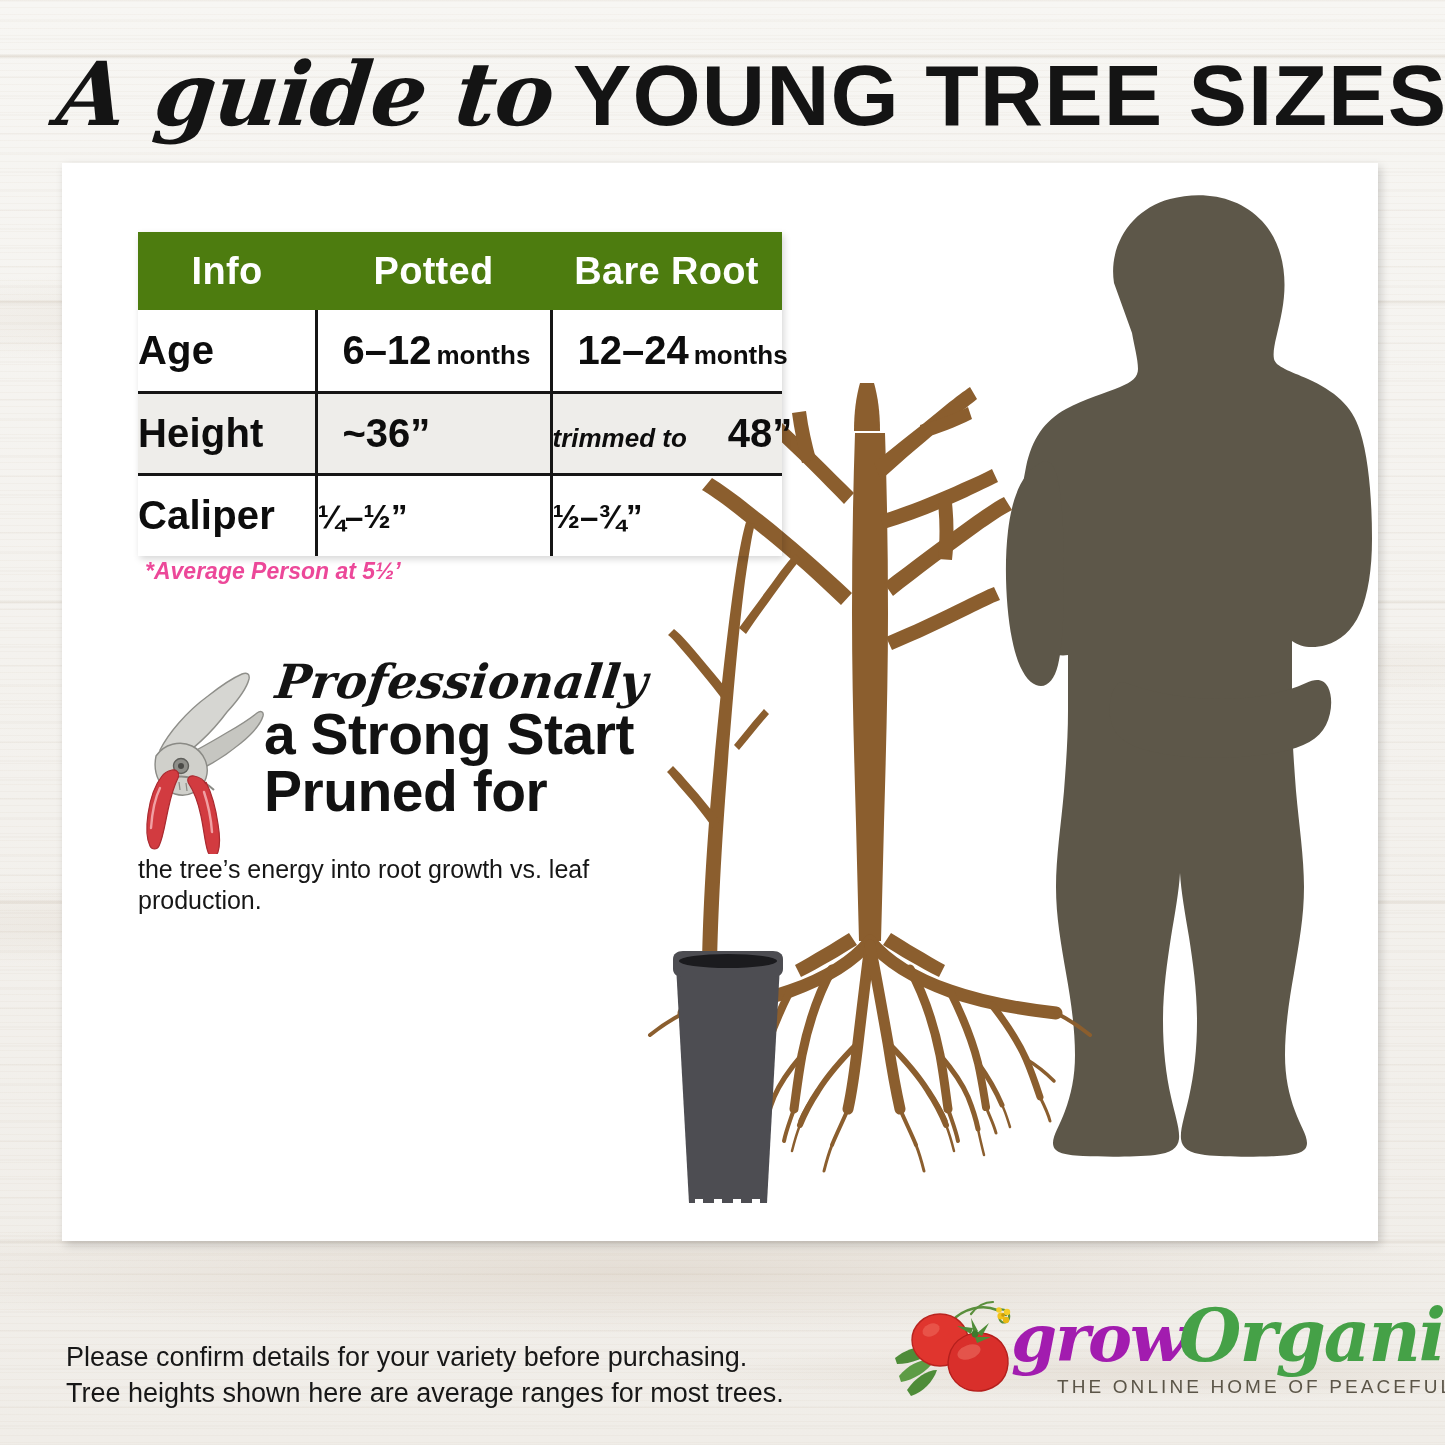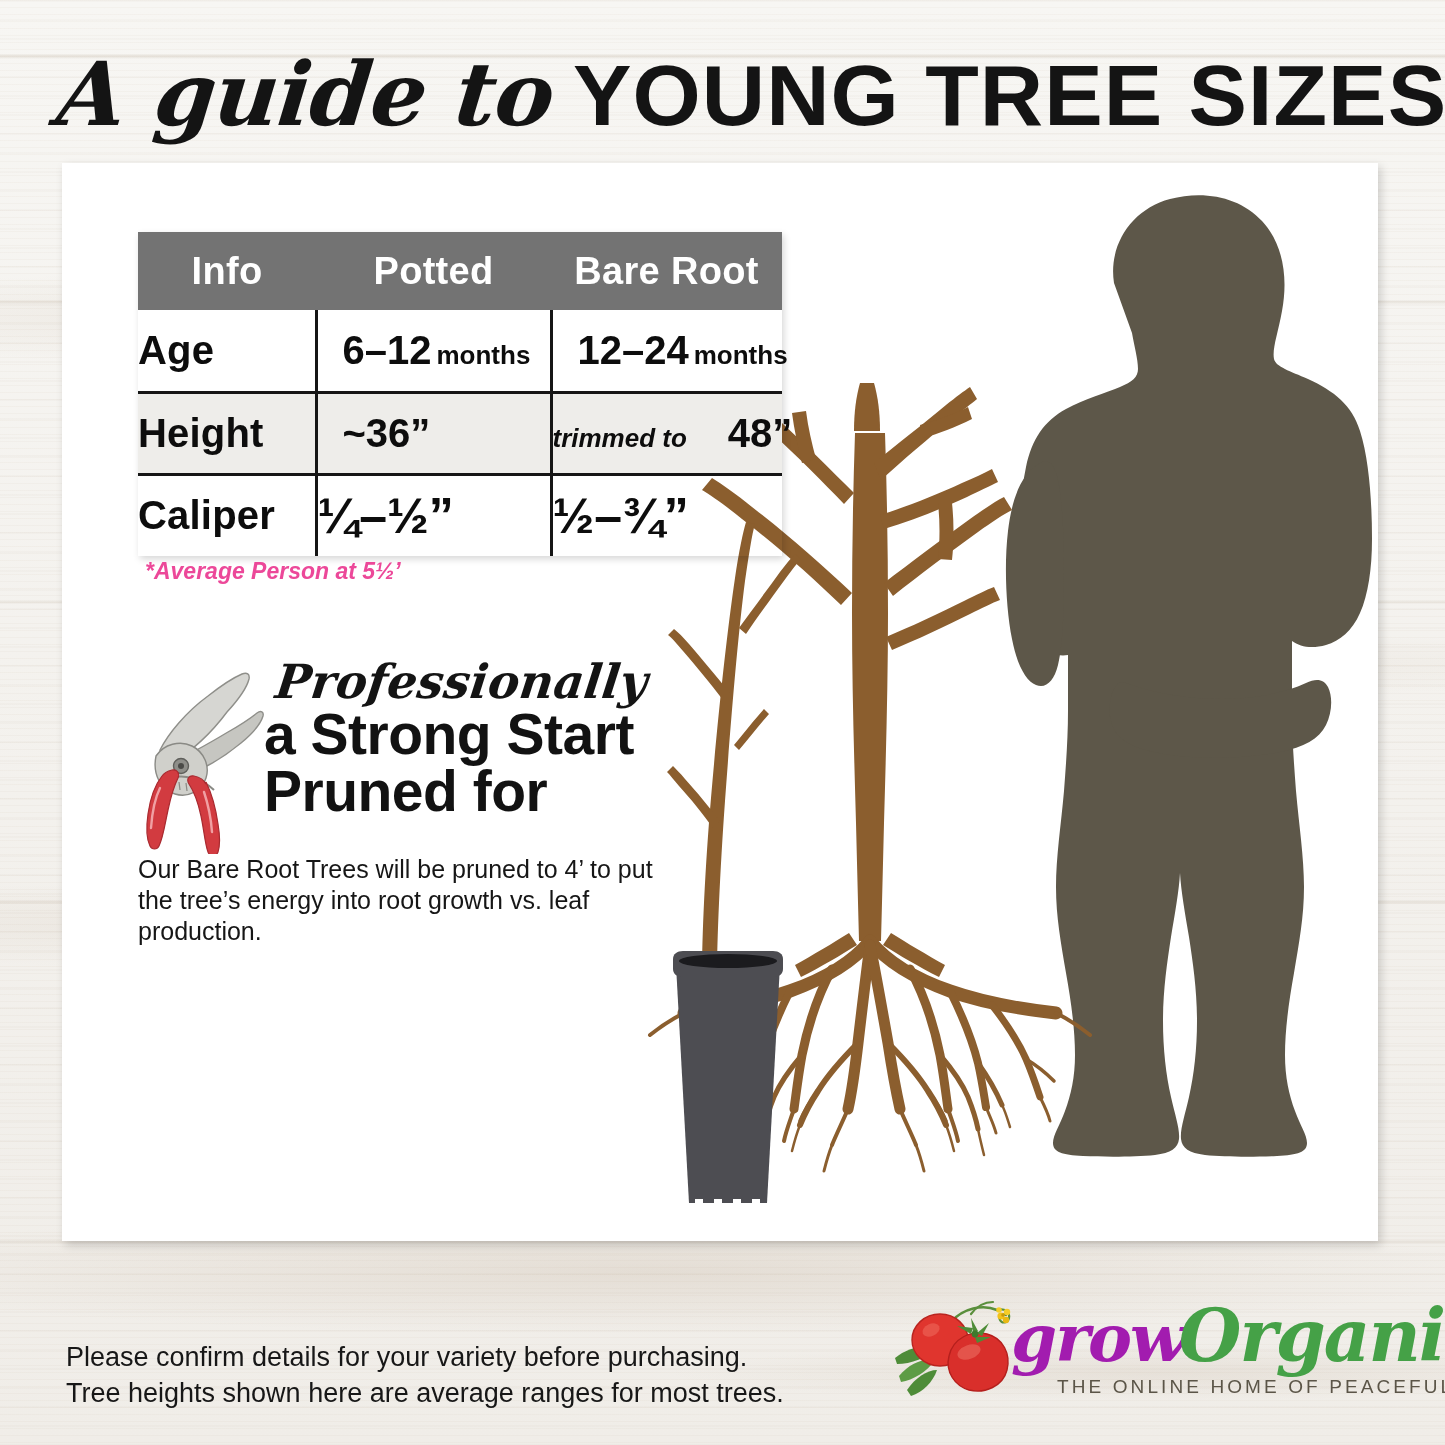--- a/index.html
+++ b/index.html
@@ -100,21 +100,21 @@
   #size-table {
     position: absolute;
     left: 76px;
     top: 69px;
     width: 644px;
     border-collapse: collapse;
     table-layout: fixed;
     box-shadow: 2px 3px 7px rgba(0,0,0,.16);
   }
   #size-table th {
-    background: #737373;
+    background: #4d7c0f;
     color: #ffffff;
     font-family: "Liberation Sans Narrow", "Liberation Sans", sans-serif;
     font-weight: 700;
     font-size: 38px;
     letter-spacing: .3px;
     height: 78px;
     text-align: center;
     border: none;
     vertical-align: middle;
   }
@@ -141,21 +141,21 @@
     letter-spacing: .2px;
   }
   .cell-val {
     font-weight: 700;
     font-size: 37px;
     white-space: nowrap;
   }
   .cell-val .big { font-size: 40px; margin-left: 25px; }
   .cell-val .unit { font-size: 26px; font-weight: 700; margin-left: 5px; }
   .cell-val .ital { font-style: italic; font-size: 26px; margin-right: 16px; }
-  .cell-val .frac { font-size: 50px; }
+  .cell-val .frac { font-size: 33px; }
 
   
   #table-note {
     position: absolute;
     left: 83px;
     top: 395px;
     font-family: "Liberation Sans", sans-serif;
     font-style: italic;
     font-weight: 700;
     font-size: 23px;
@@ -562,21 +562,20 @@
       <path fill="none" stroke="#f0a0a3" stroke-width="2.4" stroke-linecap="round" d="M66,128 C70,140 73,154 74,168"></path>
     </svg>
 
     <div id="pruned-text">
       <span id="pruned-script">Professionally</span>
       <span class="pruned-bold">a Strong Start</span>
       <span class="pruned-bold">Pruned for</span>
     </div>
 
     <div id="pruned-body">
-      <div>Our Bare Root Trees will be pruned to 4’ to put</div>
       <div>the tree’s energy into root growth vs. leaf production.</div>
     </div>
   </div>
 
 </div>
 
 <div id="footer-note">
   <div>Please confirm details for your variety before purchasing.</div>
   <div>Tree heights shown here are average ranges for most trees.</div>
 </div>

